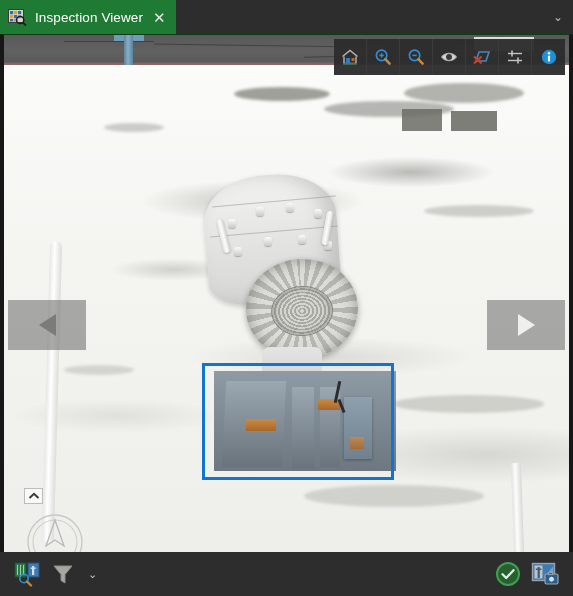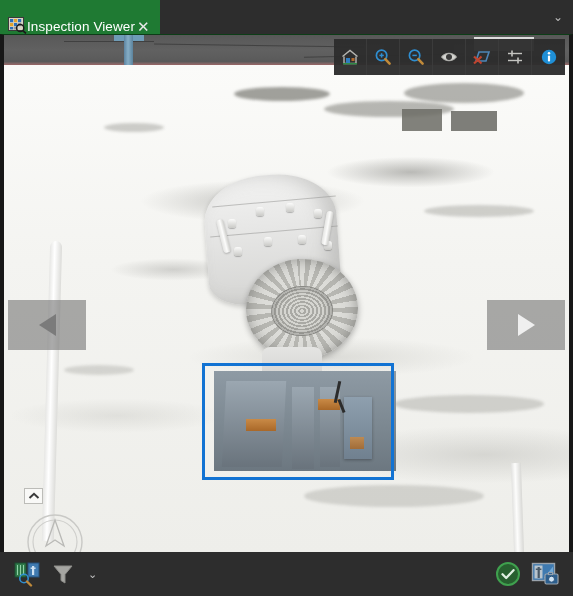--- a/index.html
+++ b/index.html
@@ -18,23 +18,24 @@
 
   
   .titlebar {
     position: relative;
     height: 34px;
     background: #2d2d2d;
     display: flex; align-items: stretch;
     flex: 0 0 34px;
   }
   .tab {
-    display: flex; align-items: flex-end;
+    display: flex; align-items: center;
     background: #1f7a33;
     padding: 0 10px 0 8px;
+    gap: 8px;
     height: 34px;
     min-width: 150px;
   }
   .tab-icon { width: 19px; height: 17px; position: relative; flex: 0 0 19px; }
   .tab-title {
     color: #ffffff;
     font-size: 13.5px;
     letter-spacing: .1px;
     white-space: nowrap;
   }

